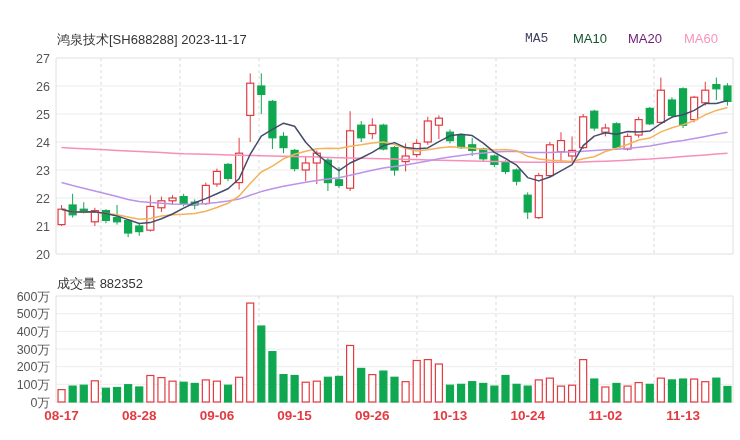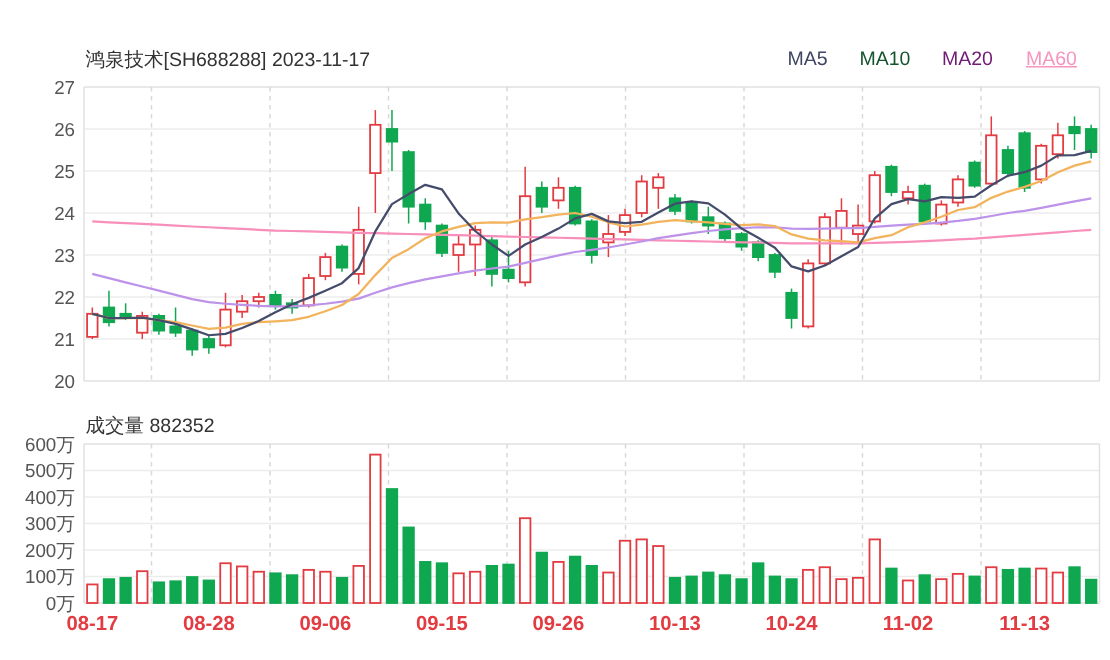--- a/index.html
+++ b/index.html
@@ -12,24 +12,24 @@
   svg{position:absolute;left:0;top:0;}
   text{font-family:"Liberation Sans","DejaVu Sans",sans-serif;}
 </style>
 </head>
 <body>
 
 <div class="stage">
   <div class="title-row">鸿泉技术[SH688288] 2023-11-17</div>
 
   <div class="legend">
-    <span style="left: 525px; color: rgb(63, 69, 99);">MA5</span>
+    <span style="left: 525px; color: rgb(63, 69, 99); font-family: Liberation Mono, monospace;">MA5</span>
     <span style="left: 573px; color: #14532d;">MA10</span>
     <span style="left: 628px; color: #701a75;">MA20</span>
-    <span style="left: 684px; color: rgb(247, 148, 189); text-decoration: underline;">MA60</span>
+    <span style="left: 684px; color: rgb(247, 148, 189);">MA60</span>
   </div>
 
   <svg id="chart-svg" width="740" height="440">
       <line x1="56" x2="733" y1="58" y2="58" stroke="#e0e0e0" stroke-width="1"></line>
       <text x="50" y="62.5" text-anchor="end" font-size="12.5" fill="#555555">27</text>
       <line x1="56" x2="733" y1="86" y2="86" stroke="#ececec" stroke-width="1"></line>
       <text x="50" y="90.5" text-anchor="end" font-size="12.5" fill="#555555">26</text>
       <line x1="56" x2="733" y1="114" y2="114" stroke="#ececec" stroke-width="1"></line>
       <text x="50" y="118.5" text-anchor="end" font-size="12.5" fill="#555555">25</text>
       <line x1="56" x2="733" y1="142" y2="142" stroke="#ececec" stroke-width="1"></line>

